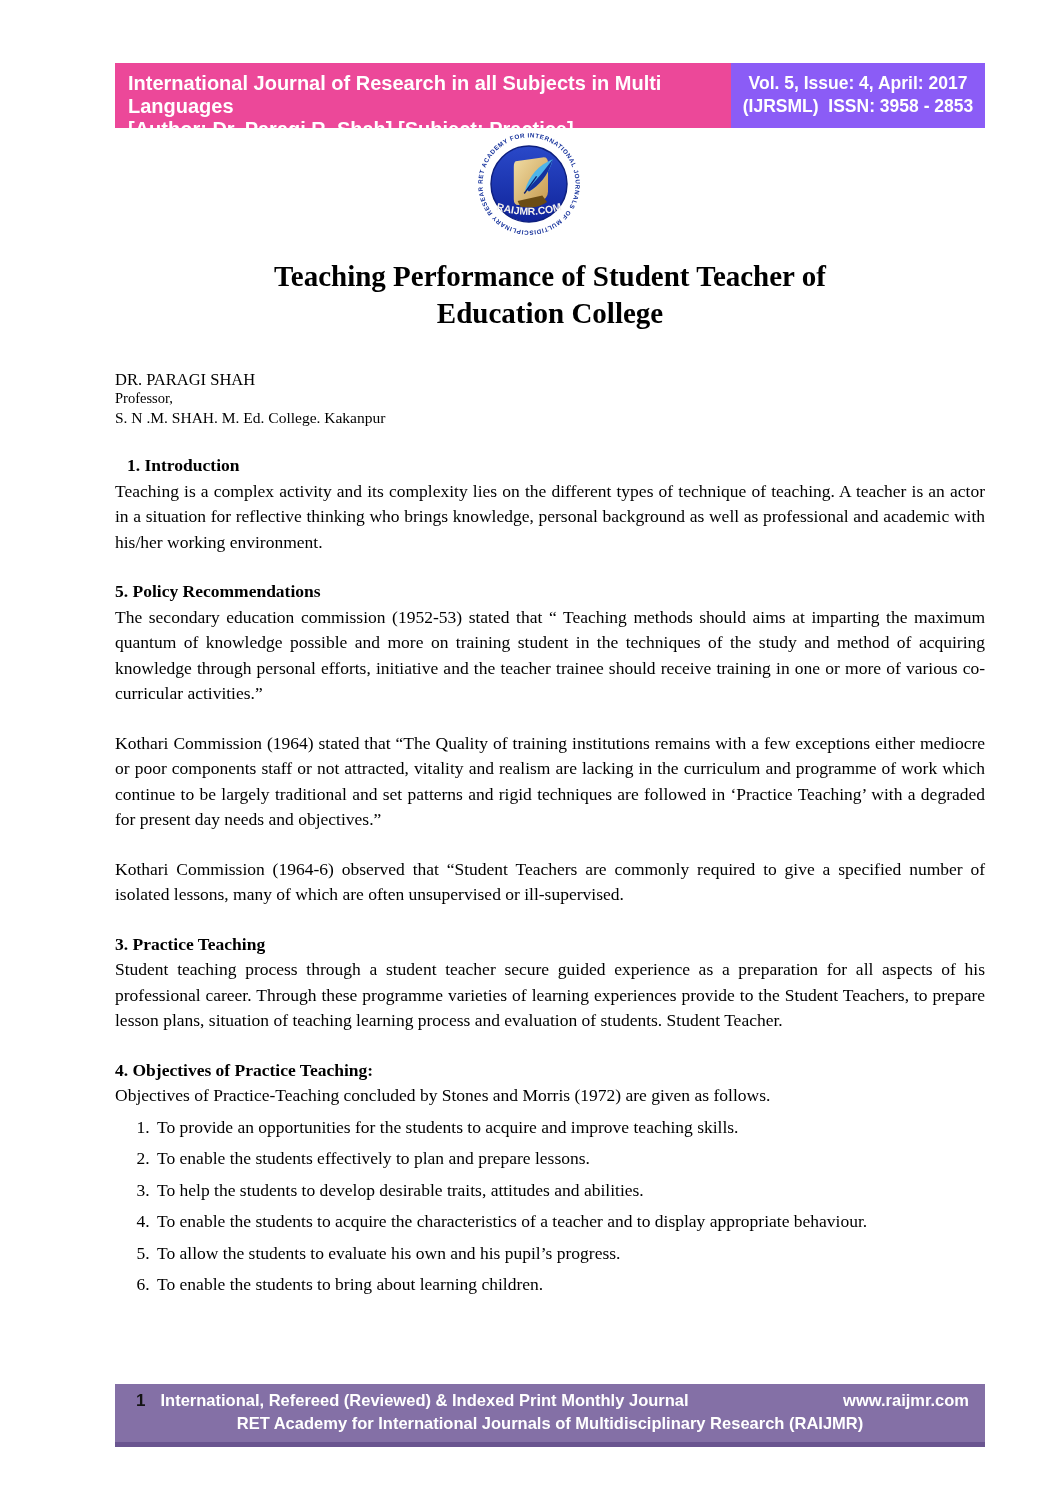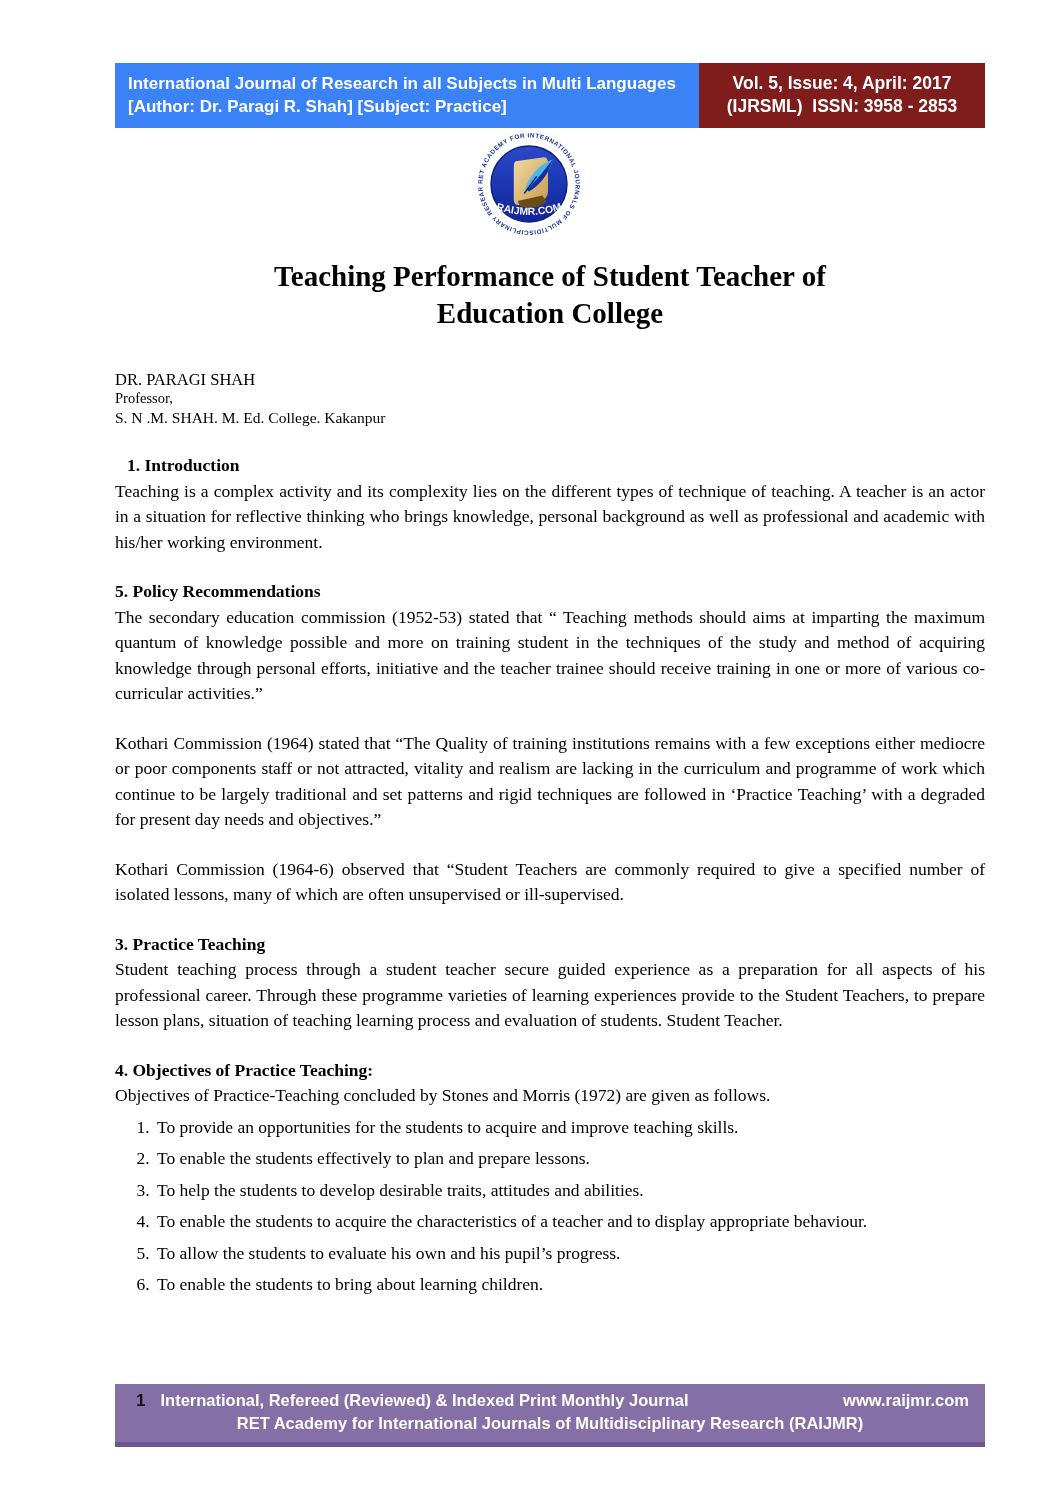--- a/index.html
+++ b/index.html
@@ -8,25 +8,25 @@
   .page {
     position:relative; width:1058px; height:1497px; background:#fff; overflow:hidden;
   }
 
   
   .header {
     position:absolute; left:115px; top:63px; width:870px; height:65px;
     display:flex; font-family:"Liberation Sans", sans-serif; font-weight:bold; color:#fff;
   }
   .header-left {
-    background:#3b82f6; flex:1; padding:9px 6px 8px 13px;
-    font-size:17px; line-height:23px;
+    background:#ec4899; flex:1; padding:9px 6px 8px 13px;
+    font-size:20px; line-height:23px;
   }
   .header-right {
-    background:#7f1d1d; width:286px; text-align:center; padding:9px 4px 8px;
+    background:#8b5cf6; width:254px; text-align:center; padding:9px 4px 8px;
     font-size:17.5px; line-height:23px;
   }
   .pre { white-space:pre; }
 
   
   .logo-wrap {
     position:absolute; top:127px; left:50%; transform:translateX(-50%);
     width:114px; height:114px;
   }
 

